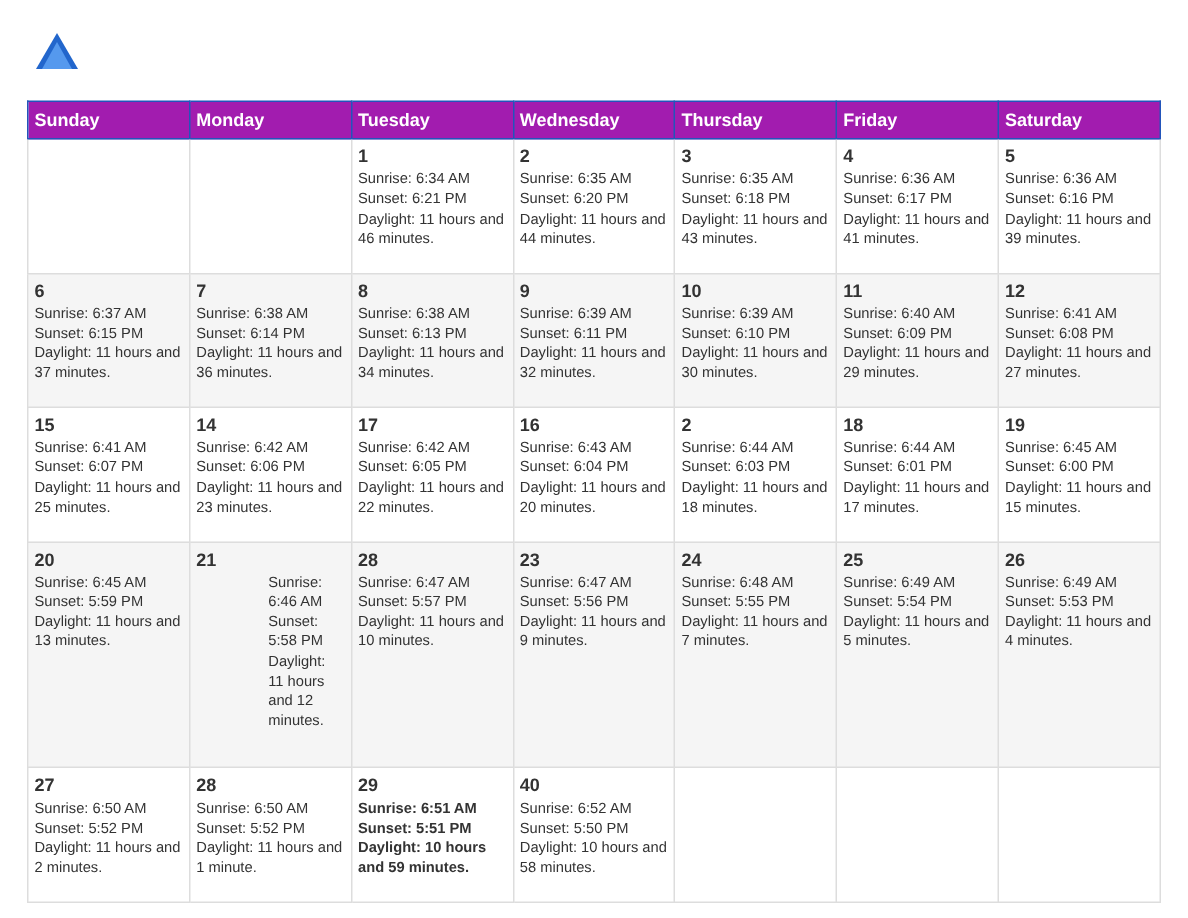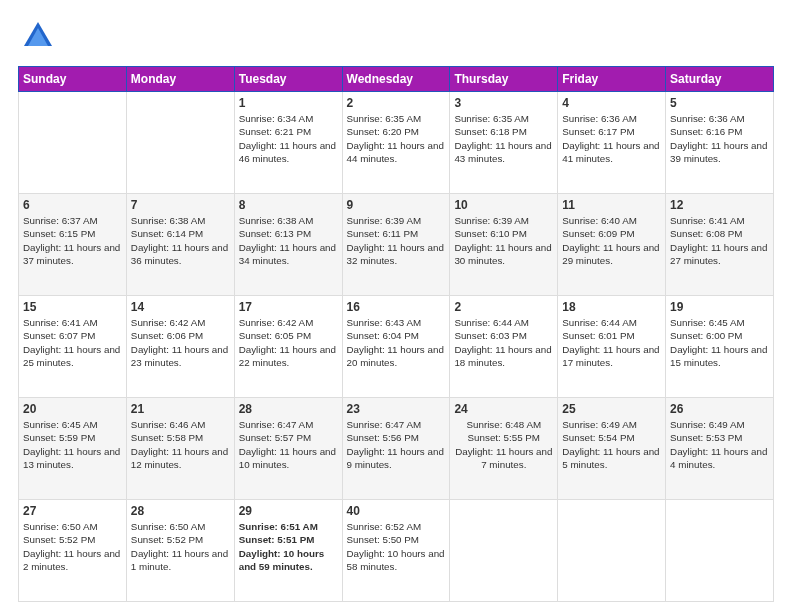--- a/index.html
+++ b/index.html
@@ -263,39 +263,39 @@
         </tr>
         <tr>
           <td>
             <span class="day-num">20</span>
             <div class="day-detail" style="white-space: pre-line;">Sunrise: 6:45 AM
 Sunset: 5:59 PM
 Daylight: 11 hours and 13 minutes.</div>
           </td>
           <td>
             <span class="day-num">21</span>
-            <div class="day-detail" style="white-space: pre-line;">Sunrise: 6:46 AM
+            <div class="day-detail" style="white-space: pre-line; margin-left: 48px;">Sunrise: 6:46 AM
 Sunset: 5:58 PM
 Daylight: 11 hours and 12 minutes.</div>
           </td>
           <td>
             <span class="day-num">28</span>
             <div class="day-detail" style="white-space: pre-line;">Sunrise: 6:47 AM
 Sunset: 5:57 PM
 Daylight: 11 hours and 10 minutes.</div>
           </td>
           <td>
             <span class="day-num">23</span>
             <div class="day-detail" style="white-space: pre-line;">Sunrise: 6:47 AM
 Sunset: 5:56 PM
 Daylight: 11 hours and 9 minutes.</div>
           </td>
           <td>
             <span class="day-num">24</span>
-            <div class="day-detail" style="white-space: pre-line; text-align: center;">Sunrise: 6:48 AM
+            <div class="day-detail" style="white-space: pre-line;">Sunrise: 6:48 AM
 Sunset: 5:55 PM
 Daylight: 11 hours and 7 minutes.</div>
           </td>
           <td>
             <span class="day-num">25</span>
             <div class="day-detail" style="white-space: pre-line;">Sunrise: 6:49 AM
 Sunset: 5:54 PM
 Daylight: 11 hours and 5 minutes.</div>
           </td>
           <td>

